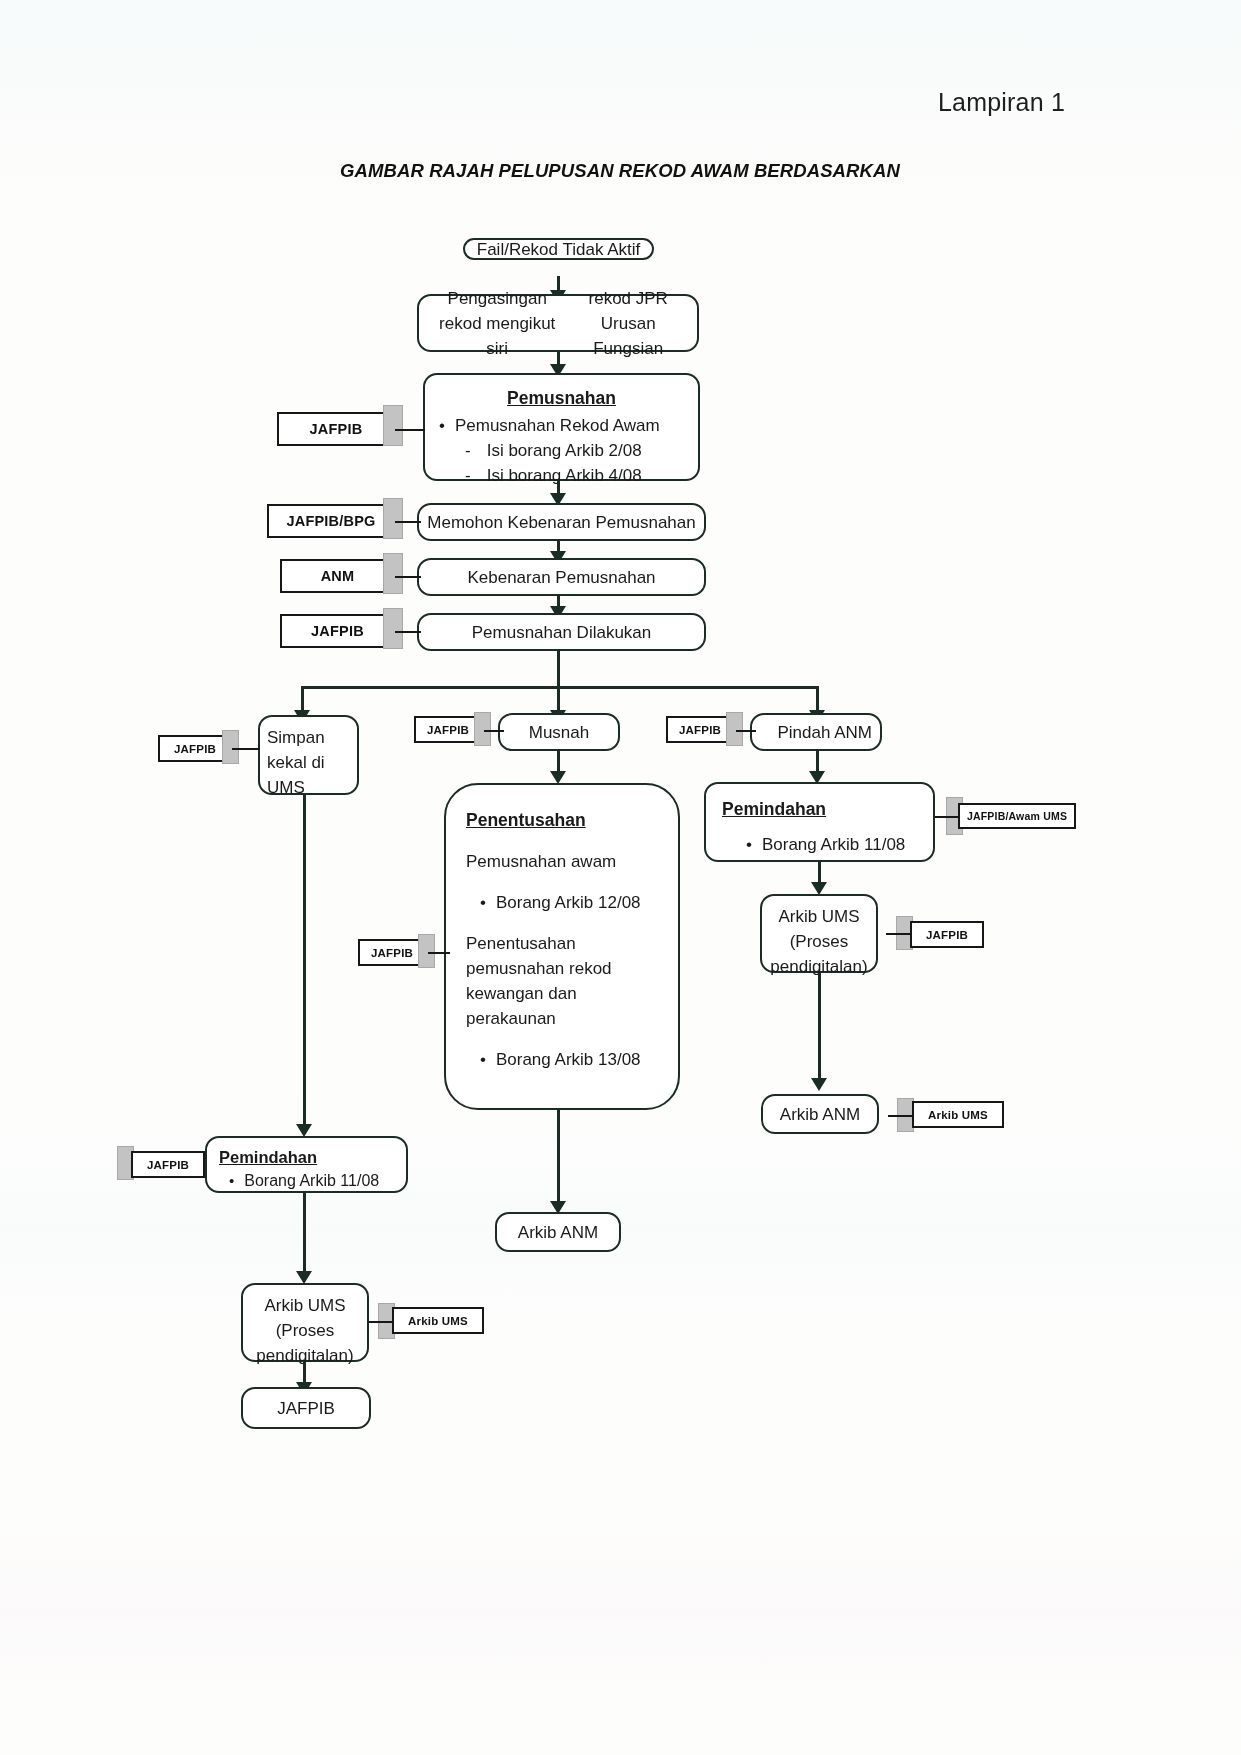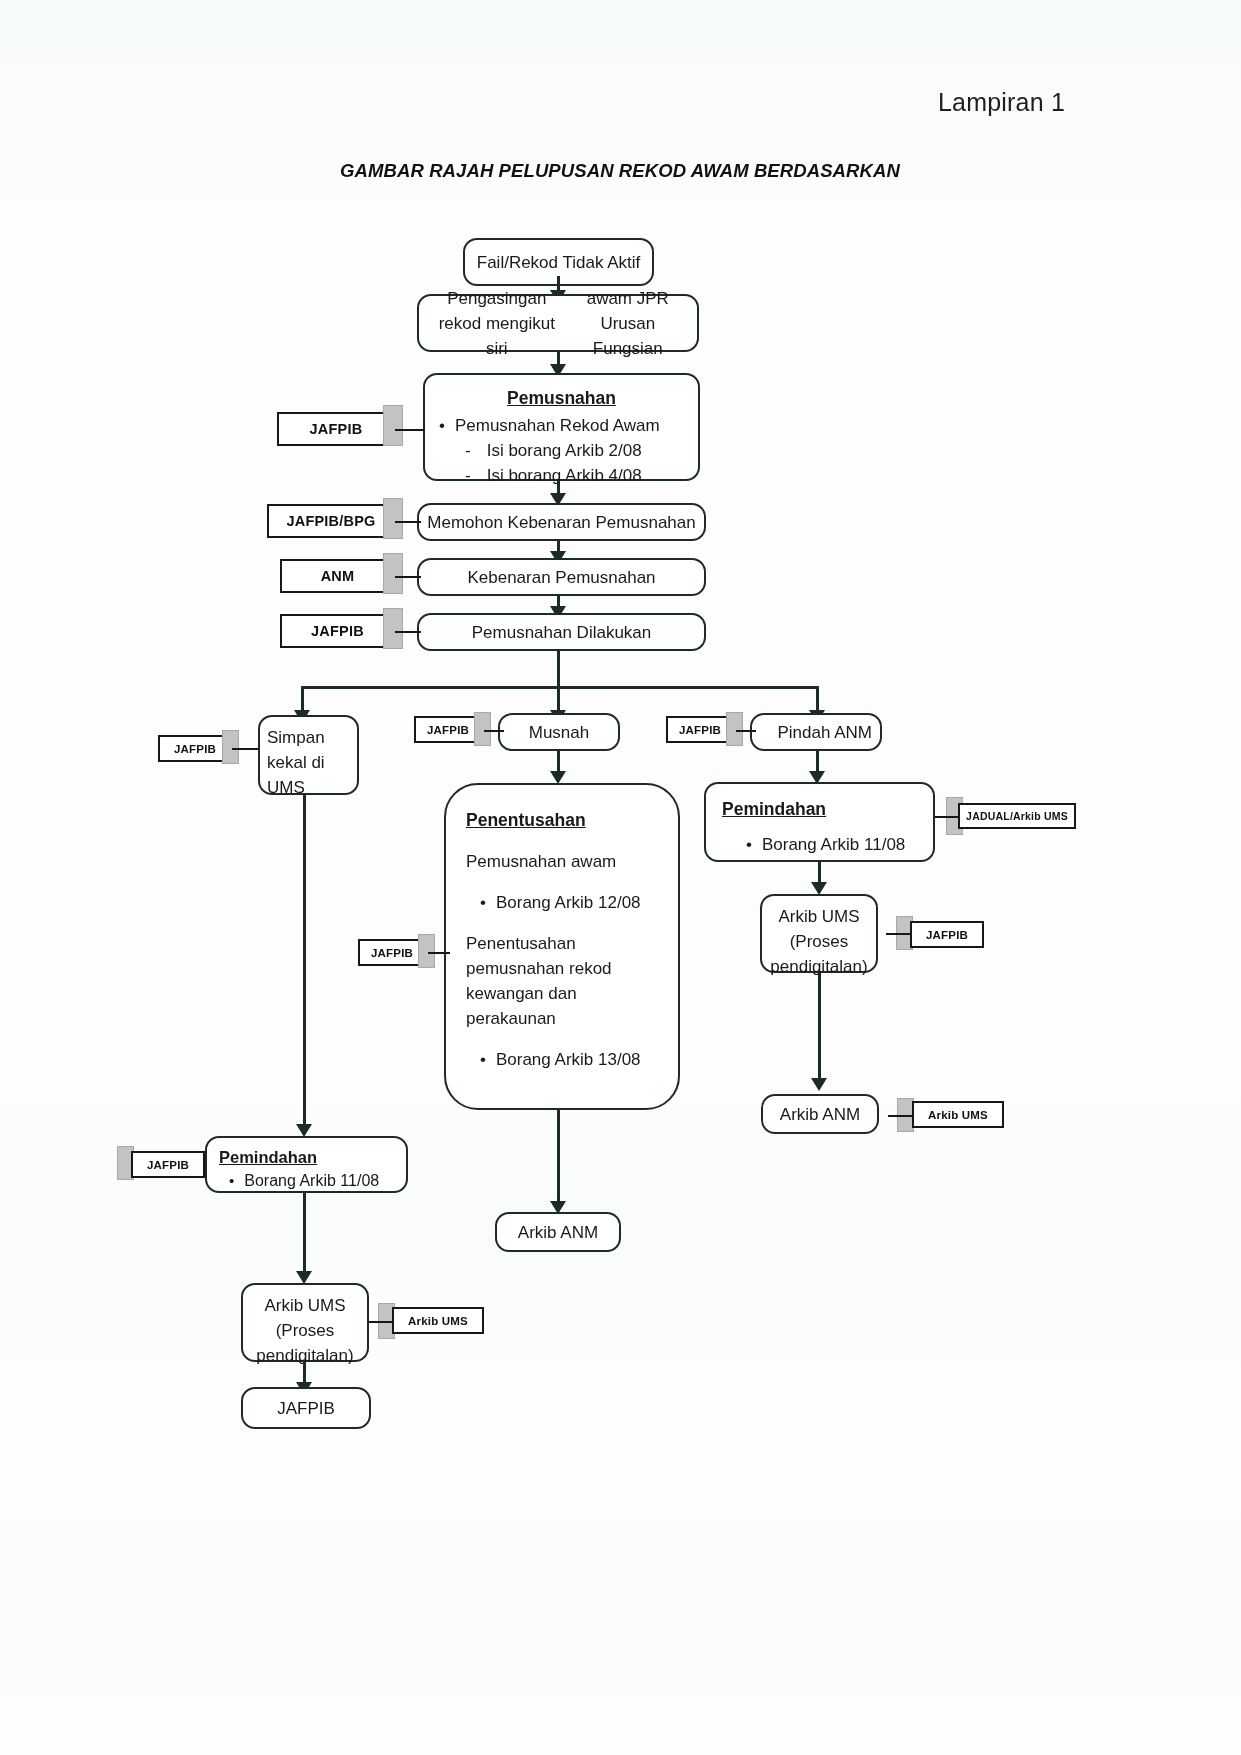--- a/index.html
+++ b/index.html
@@ -88,30 +88,30 @@
 <body>
 
 <div class="paper-tint"></div>
 
 <div class="stage">
 
   <div class="abs lampiran" style="left:938px;top:88px;">Lampiran 1</div>
 
   <div class="abs doc-title" style="left:290px;top:157px;width:660px;font-style:italic;">GAMBAR RAJAH PELUPUSAN REKOD AWAM BERDASARKAN</div>
 
-  <div class="abs node" style="left:463px;top:238px;width:191px;height:48px;">
+  <div class="abs node" style="left:463px;top:238px;width:191px;height:22px;">
     <span>Fail/Rekod Tidak Aktif</span>
   </div>
 
   <div class="abs vline" style="left:557px;top:276px;height:18px;"></div>
   <div class="abs arrow-d" style="left:550px;top:290px;"></div>
 
   <div class="abs node" style="left:417px;top:294px;width:282px;height:58px;flex-direction:row;">
     <span>Pengasingan rekod mengikut siri</span>
-    <span>awam JPR Urusan Fungsian</span>
+    <span>rekod JPR Urusan Fungsian</span>
   </div>
 
   <div class="abs vline" style="left:557px;top:352px;height:16px;"></div>
   <div class="abs arrow-d" style="left:550px;top:364px;"></div>
 
   <div class="abs node block" style="left:423px;top:373px;width:277px;height:108px;">
     <span class="nd-title">Pemusnahan</span>
     <div class="bul" style="margin-top:2px;">
       <span class="dot">•</span>
       <span>Pemusnahan Rekod Awam</span>
@@ -249,21 +249,21 @@
     <span class="nd-title left" style="margin-bottom:10px;">Pemindahan</span>
     <div class="bul" style="padding-left:24px;">
       <span class="dot">•</span>
       <span>Borang Arkib 11/08</span>
     </div>
   </div>
 
   <div class="abs shadow" style="left:946px;top:797px;width:17px;height:38px;"></div>
   <div class="abs stub" style="left:935px;top:816px;width:28px;"></div>
   <div class="abs tag xtiny" style="left:958px;top:803px;width:118px;height:26px;">
-    <span>JADUAL/Arkib UMS</span>
+    <span>JAFPIB/Awam UMS</span>
   </div>
 
   <div class="abs vline" style="left:818px;top:862px;height:26px;"></div>
   <div class="abs arrow-d" style="left:811px;top:882px;"></div>
 
   <div class="abs node block" style="left:760px;top:894px;width:118px;height:79px;padding:8px 6px;text-align:center;">
     <span class="plain" style="text-align:center;">Arkib UMS</span>
     <span class="plain" style="text-align:center;">(Proses</span>
     <span class="plain" style="text-align:center;">pendigitalan)</span>
   </div>

